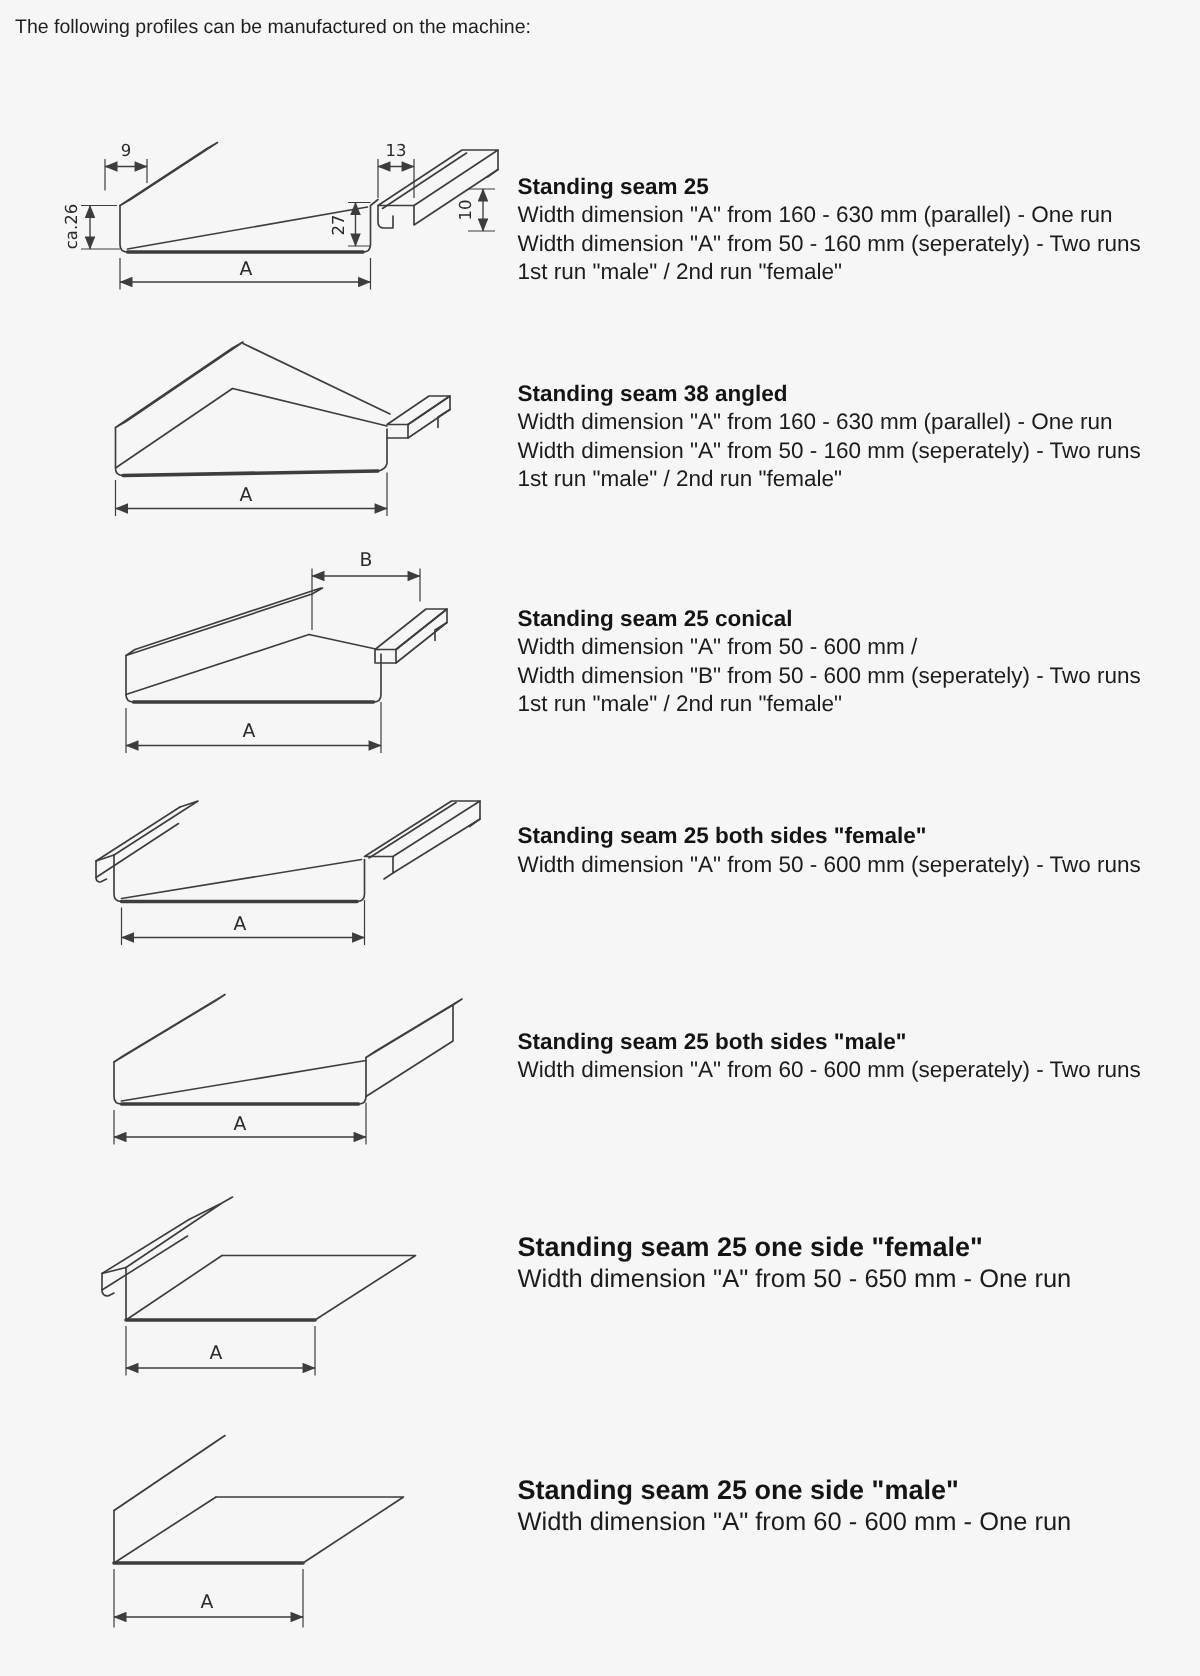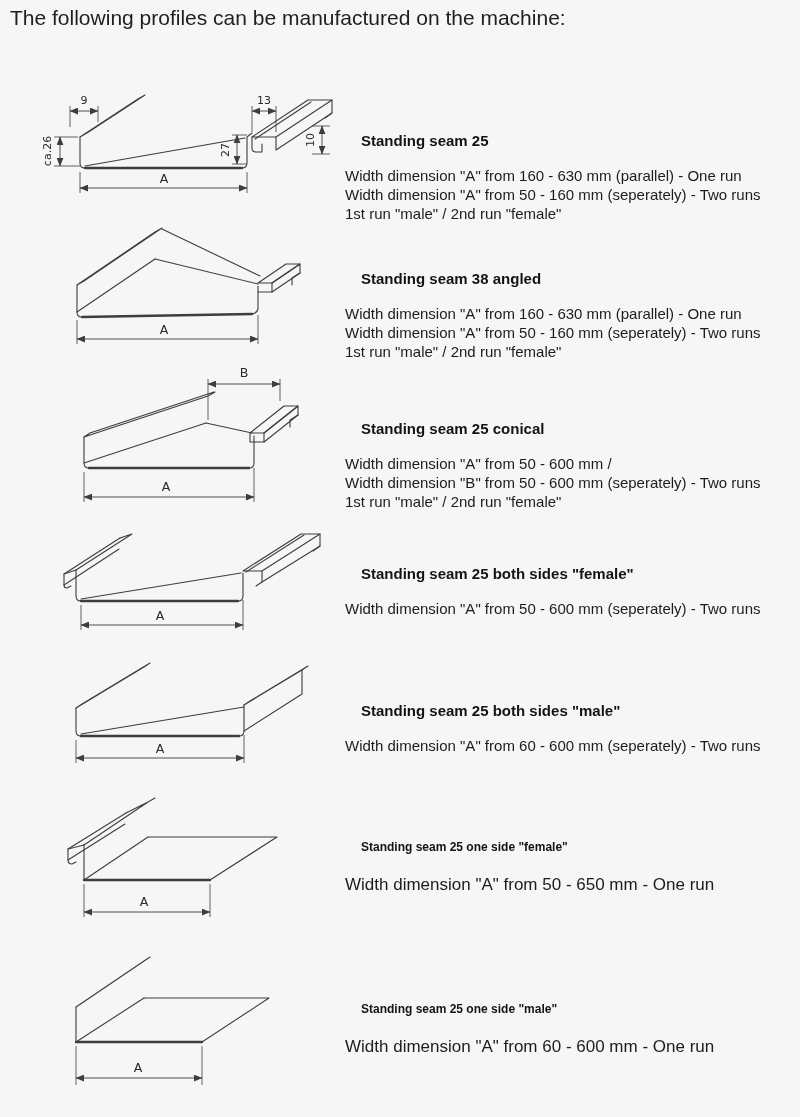--- a/index.html
+++ b/index.html
@@ -4,28 +4,28 @@
 <style>
   html,body{margin:0;padding:0}
   body{
     width:800px;height:1117px;position:relative;
     background:#f6f6f6;color:#1c1c1c;
     font-family:"Liberation Sans","DejaVu Sans",sans-serif;
     overflow:hidden;
   }
   .header{
     position:absolute;left:10px;top:6px;
-    font-size:21px;line-height:24px;color:#1f1f1f;font-weight:400;
+    font-size:13px;line-height:24px;color:#1f1f1f;font-weight:400;
   }
   .row{position:absolute;left:0;top:0}
   .drawing{position:absolute}
   .info{position:absolute;white-space:nowrap}
-  .info h3{margin:16px;font-size:15px;line-height:19px;font-weight:700;color:#141414}
+  .info h3{margin:0;font-size:15px;line-height:19px;font-weight:700;color:#141414}
   .info p{margin:0;font-size:15px;line-height:19px;color:#1c1c1c}
-  .info.big h3{font-size:12px;line-height:22px}
+  .info.big h3{font-size:18px;line-height:22px}
   .info.big p{font-size:17px;line-height:22px}
   svg .ln{fill:none;stroke:#3d3d3d;stroke-width:1.1;stroke-linecap:round;stroke-linejoin:round}
   svg .tk{stroke-width:2.4}
   svg .dim{fill:none;stroke:#3d3d3d;stroke-width:0.9}
   svg .ext{fill:none;stroke:#3d3d3d;stroke-width:0.8}
   svg .dt{fill:#2a2a2a;font-family:"DejaVu Sans",sans-serif;font-size:11px;text-anchor:middle}
   svg .dtA{font-size:12.5px}
 </style>
 </head>
 <body>

